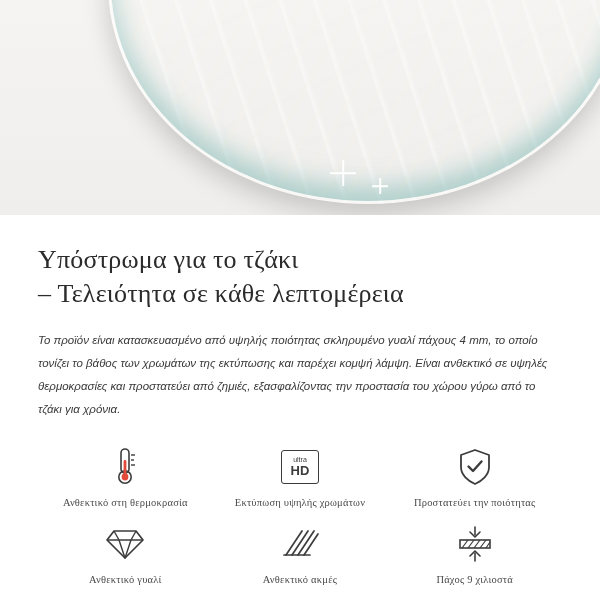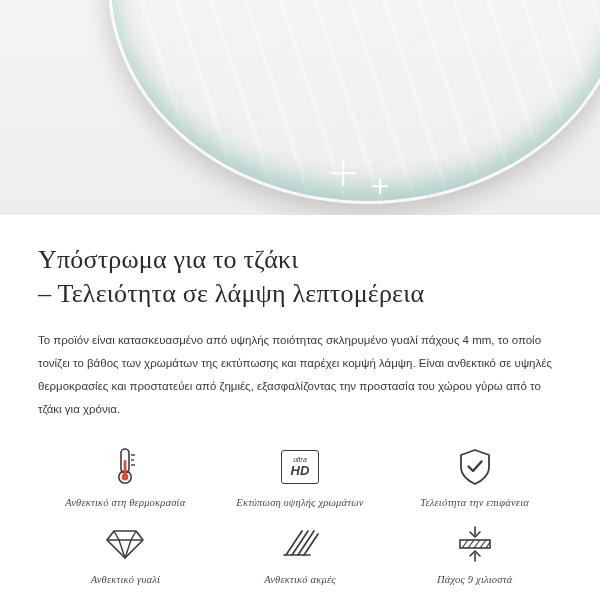--- a/index.html
+++ b/index.html
@@ -92,49 +92,48 @@
     letter-spacing: 0.2px;
   }
   .headline .line2 { display: block; }
 
   .body-copy {
     margin-top: 18px;
     font-size: 11.5px;
     line-height: 2.0;
     color: #3a3a3a;
     max-width: 528px;
+    font-style: italic;
   }
 
   
   .features {
     margin-top: 24px;
     display: grid;
     grid-template-columns: repeat(3, 1fr);
     row-gap: 14px;
   }
   .feature {
     display: flex;
     flex-direction: column;
     align-items: center;
     text-align: center;
   }
   .feature-icon {
     height: 44px;
     display: flex;
     align-items: center;
     justify-content: flex-start;
-    font-style: italic;
   }
   .feature-label {
     margin-top: 8px;
     font-family: "Liberation Serif", serif;
     font-size: 10.5px;
     color: #4a4a4a;
     letter-spacing: 0.2px;
-    font-style: italic;
   }
   svg { display: block; }
 </style>
 </head>
 <body>
 
 <div class="page">
 
   <div class="hero">
     <div class="hero-bg"></div>
@@ -143,21 +142,21 @@
       <div class="plate-edge"></div>
     </div>
     <div class="sparkle sp1"></div>
     <div class="sparkle sp2"></div>
   </div>
 
   <div class="content">
 
     <h1 class="headline">
       <span>Υπόστρωμα για το τζάκι</span>
-      <span class="line2">– Τελειότητα σε λάμψη λεπτομέρεια</span>
+      <span class="line2">– Τελειότητα σε κάθε λεπτομέρεια</span>
     </h1>
 
     <p class="body-copy">Το προϊόν είναι κατασκευασμένο από υψηλής ποιότητας σκληρυμένο γυαλί πάχους 4 mm, το οποίο τονίζει το βάθος των χρωμάτων της εκτύπωσης και παρέχει κομψή λάμψη. Είναι ανθεκτικό σε υψηλές θερμοκρασίες και προστατεύει από ζημιές, εξασφαλίζοντας την προστασία του χώρου γύρω από το τζάκι για χρόνια.</p>
 
     <div class="features">
 
       <div class="feature">
         <div class="feature-icon">
           <svg width="30" height="42" viewBox="0 0 30 42">
             <rect x="11" y="3" width="8" height="24" rx="4" fill="none" stroke="#3c3c3c" stroke-width="1.6"></rect>
@@ -182,21 +181,21 @@
         <div class="feature-label">Εκτύπωση υψηλής χρωμάτων</div>
       </div>
 
       <div class="feature">
         <div class="feature-icon">
           <svg width="36" height="40" viewBox="0 0 36 40">
             <path d="M18 3 L32 8 V20 C32 28 25 34 18 37 C11 34 4 28 4 20 V8 Z" fill="none" stroke="#3c3c3c" stroke-width="1.8" stroke-linejoin="round"></path>
             <path d="M11.5 19.5 L16 24 L24.5 14.5" fill="none" stroke="#3c3c3c" stroke-width="2.4" stroke-linecap="round" stroke-linejoin="round"></path>
           </svg>
         </div>
-        <div class="feature-label">Τελειότητα την επιφάνεια</div>
+        <div class="feature-label">Προστατεύει την ποιότητας</div>
       </div>
 
       <div class="feature">
         <div class="feature-icon">
           <svg width="40" height="36" viewBox="0 0 40 36">
             <path d="M9 5 H31 L38 14 L20 32 L2 14 Z" fill="none" stroke="#3c3c3c" stroke-width="1.7" stroke-linejoin="round"></path>
             <path d="M2 14 H38" stroke="#3c3c3c" stroke-width="1.4"></path>
             <path d="M9 5 L14 14 L20 32 L26 14 L31 5" fill="none" stroke="#3c3c3c" stroke-width="1.4" stroke-linejoin="round"></path>
           </svg>
         </div>

